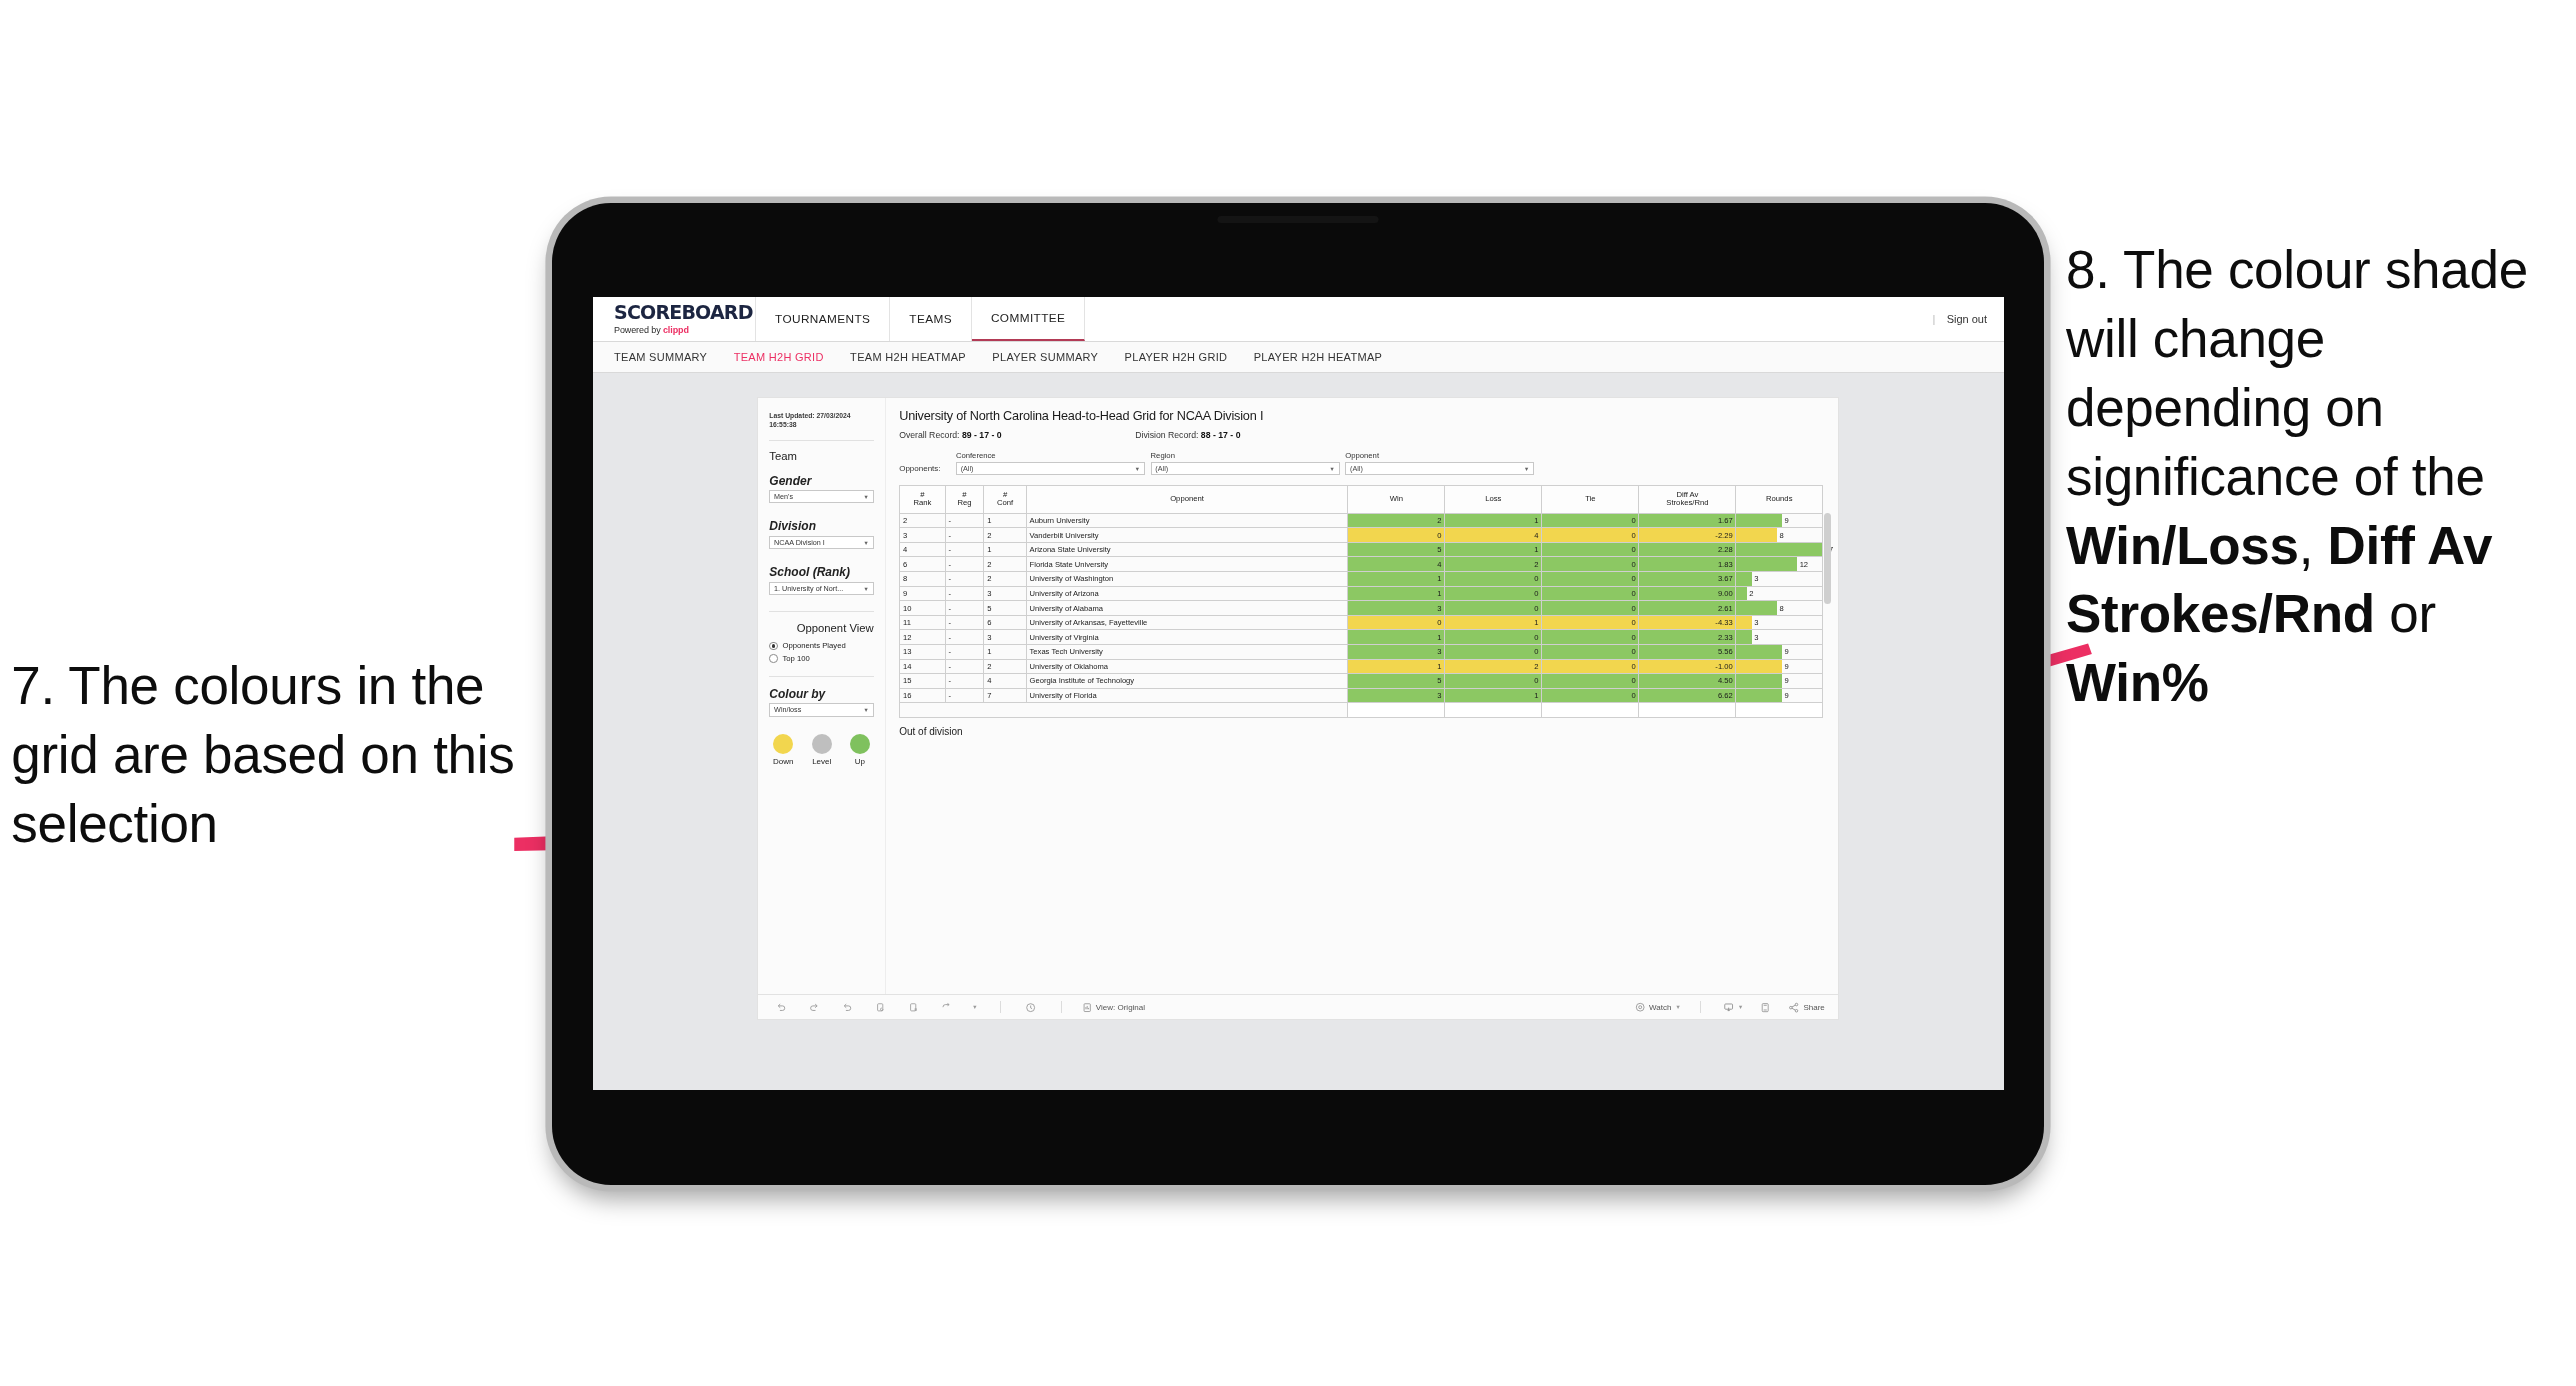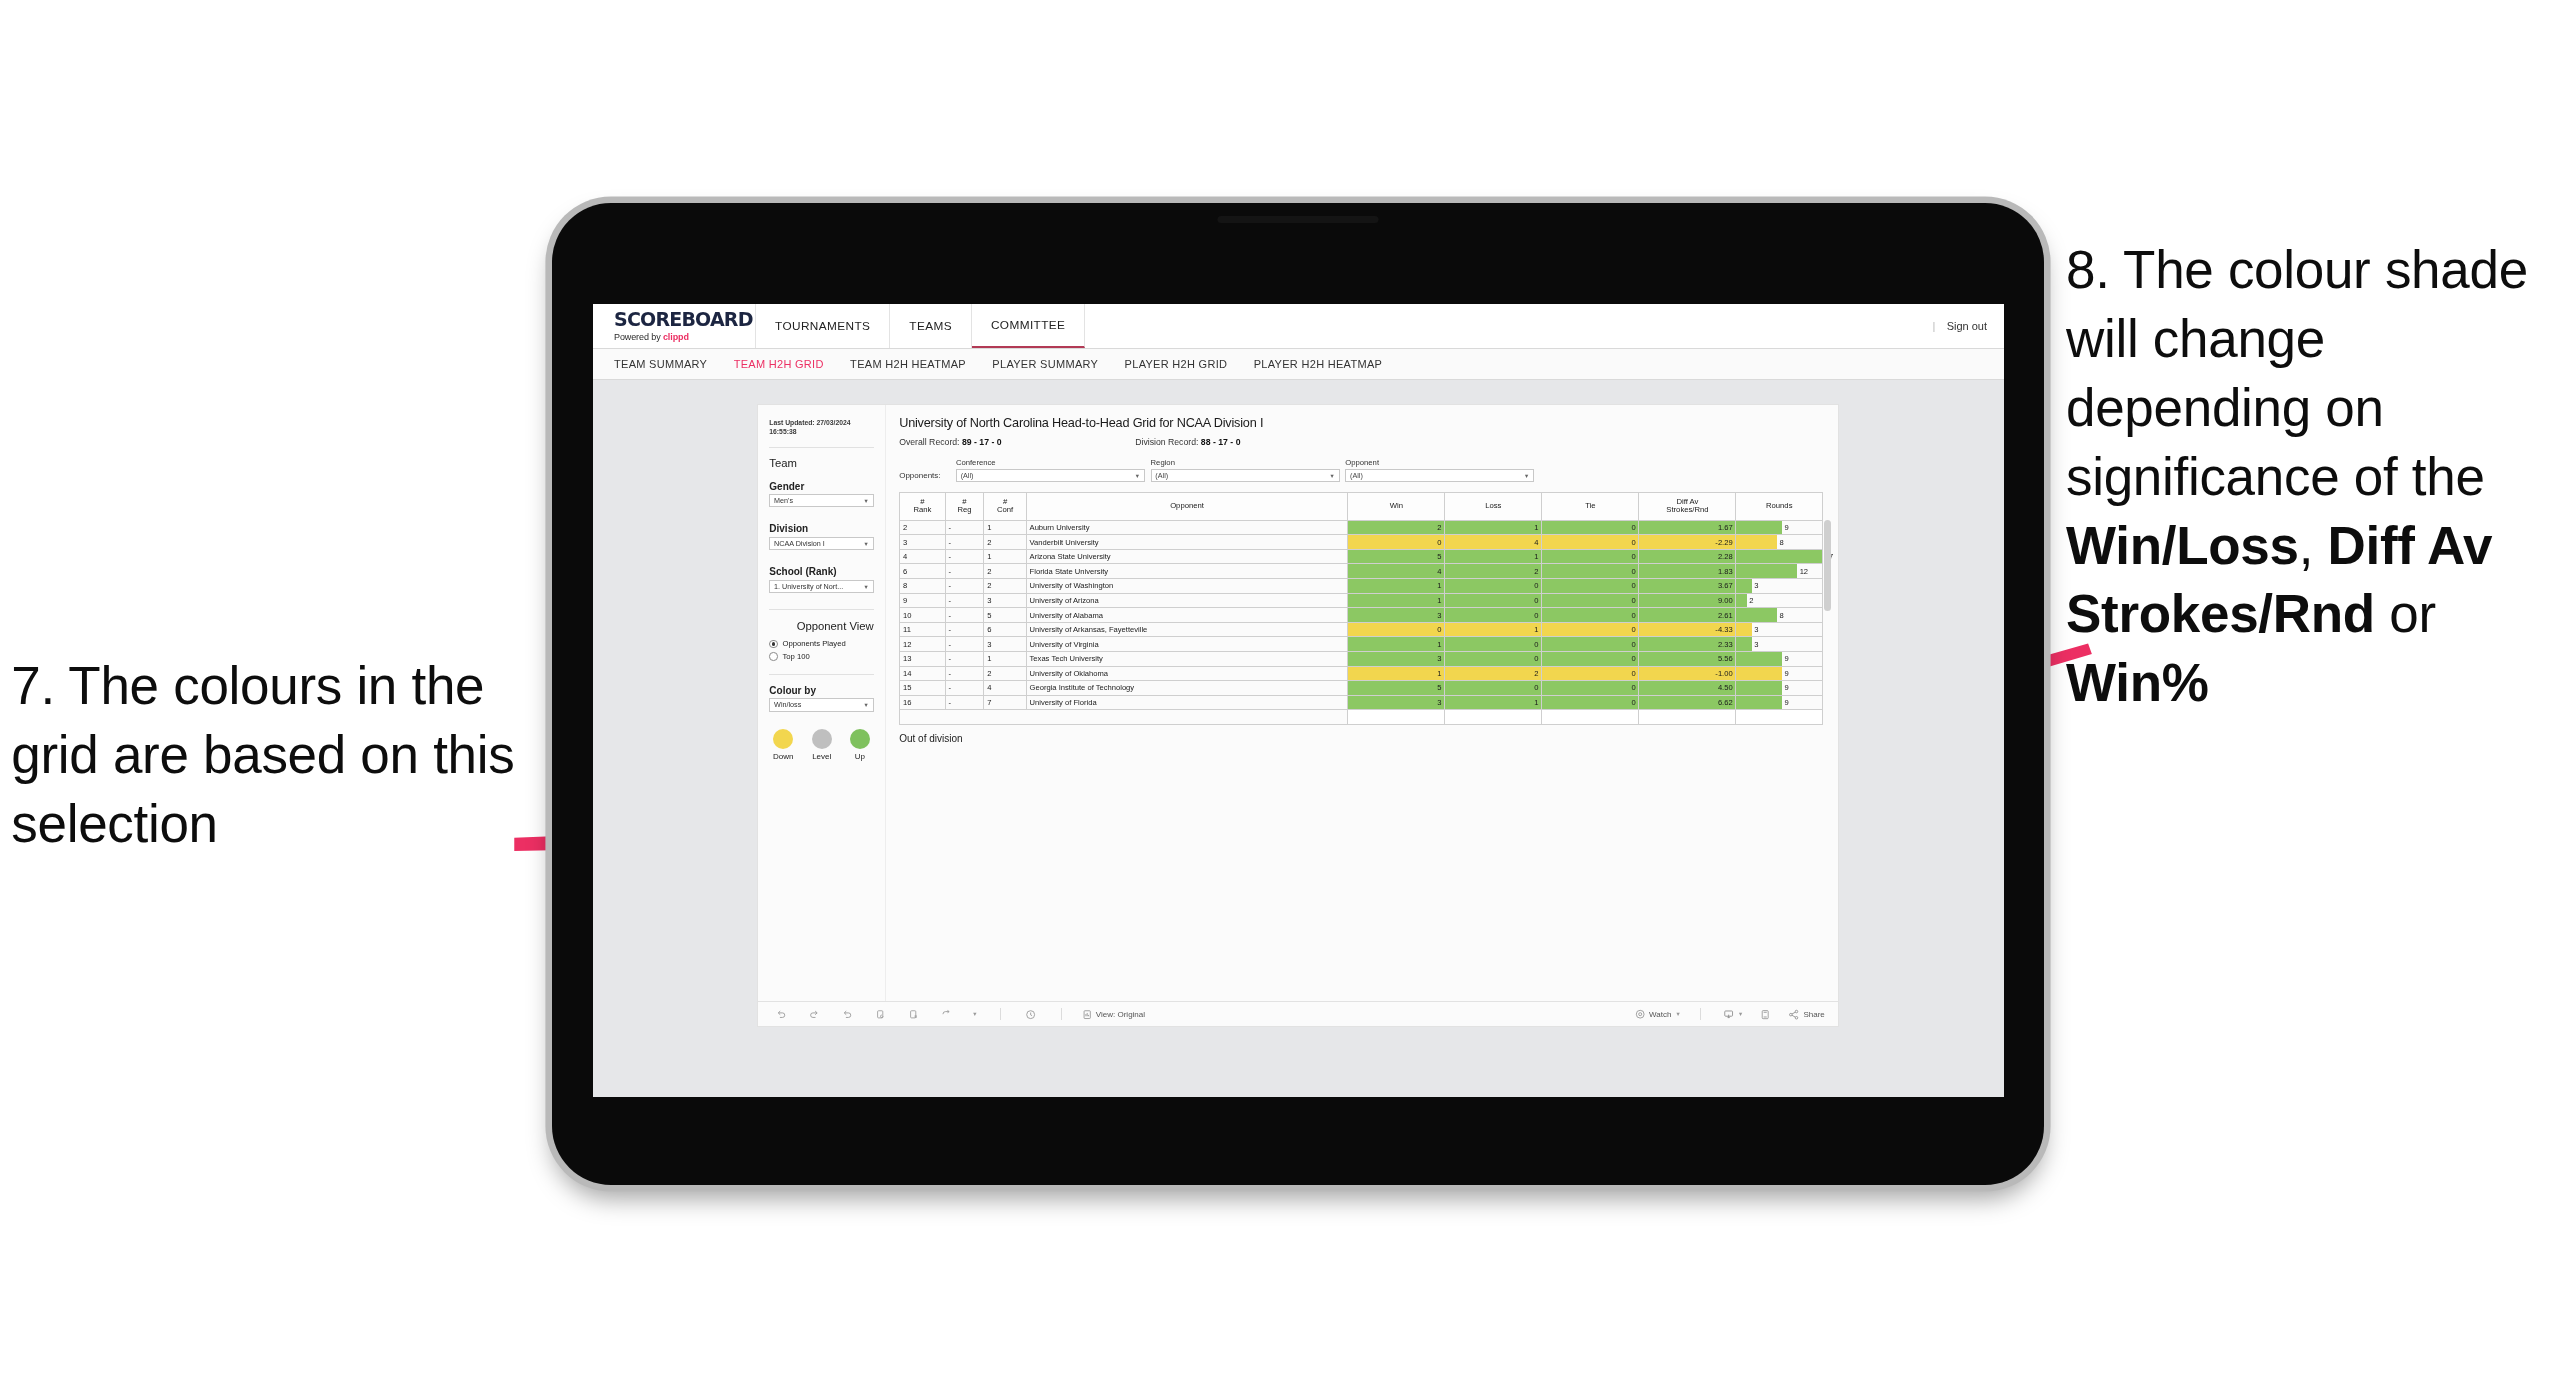--- a/index.html
+++ b/index.html
@@ -44,21 +44,20 @@
     position: absolute; left: 50%; top: 13.2px; transform: translateX(-50%);
     width: 161px; height: 6.6px; border-radius: 3.8px;
     background: #141414;
   }
   .screen {
     position: absolute;
     left: 41px; top: 94px;
     width: 1411px; height: 793px;
     background: #e6e7e9;
     overflow: hidden;
-    margin-top: 7px;
   }
 
   
   .topbar {
     height: 45px; background: #fff;
     display: flex; align-items: stretch;
     border-bottom: 0.9px solid #d9d9d9;
     position: relative;
   }
   .brand {
@@ -111,21 +110,21 @@
   .side {
     width: 128px; padding: 13.2px 11.3px 0 11.3px;
     background: #fbfbfb;
     border-right: 0.9px solid #ededed;
     font-size: 7.6px; color: #333;
   }
   .lastupd { font-size: 6.8px; color: #3a3a3a; line-height: 1.35; font-weight:600; }
   .hr { height: 0.9px; background: #e1e1e1; margin: 10.4px 0 9.4px 0; }
   .side h3 { font-size: 11.3px; font-weight: 400; color: #222; margin-bottom: 11.3px; }
   .side h3.center { text-align: right; font-weight: 400; }
-  .fieldlabel { font-size: 10px; font-weight: 700; color: #222; margin-bottom: 2.8px; }
+  .fieldlabel { font-size: 12px; font-weight: 700; color: #222; margin-bottom: 2.8px; font-style: italic; }
   .selectbox {
     height: 13.2px; border: 0.9px solid #c8c8c8; background: #fff;
     display: flex; align-items: center; padding: 0 3.8px;
     font-size: 7.2px; color: #333; justify-content: space-between;
     margin-bottom: 16px; cursor: pointer;
   }
   .caret { font-size: 5.7px; color: #666; }
   .radio-row { display: flex; align-items: center; gap: 4.7px; margin-bottom: 3.8px; font-size: 7.7px; color:#222; cursor:pointer;}
   .radio {
     width: 8.5px; height: 8.5px; border-radius: 50%;

